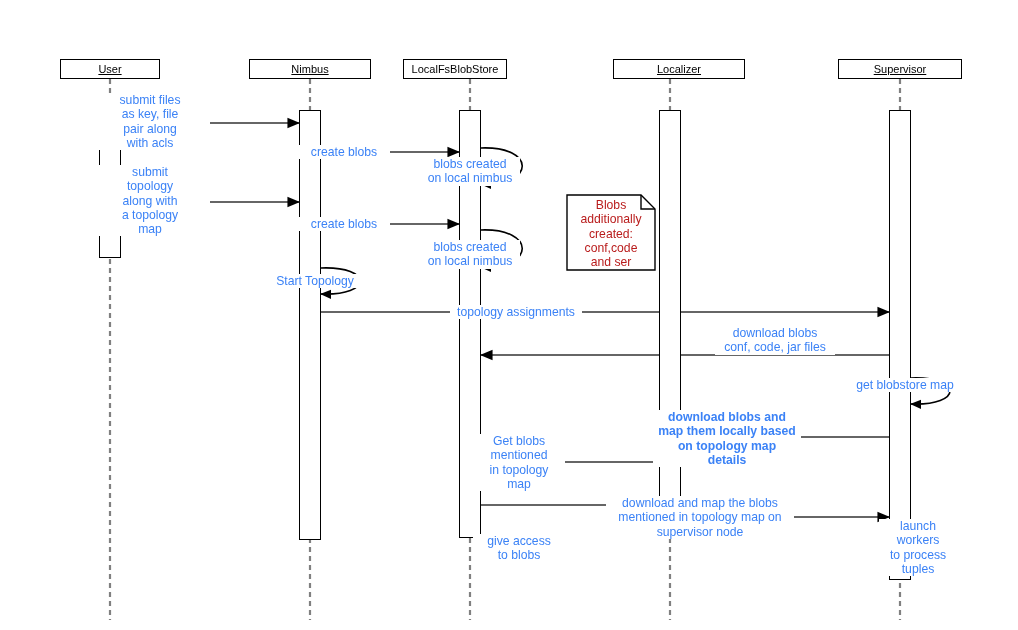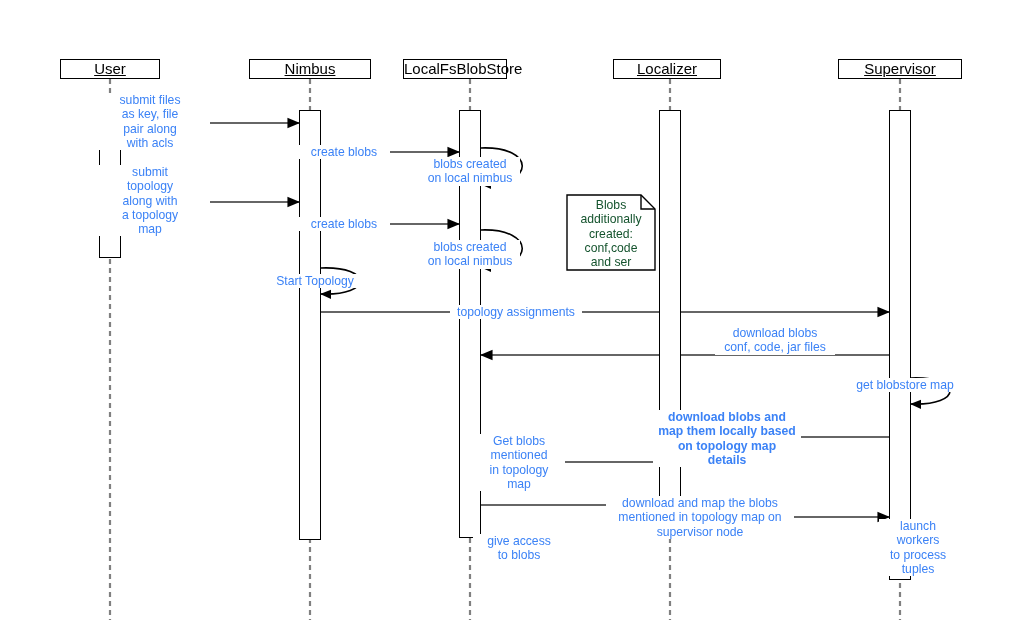--- a/index.html
+++ b/index.html
@@ -26,21 +26,21 @@
     height: 630px;
   }
   .lifeline-head {
     position: absolute;
     box-sizing: border-box;
     border: 1.4px solid #000000;
     background: #ffffff;
     height: 20px;
     line-height: 18px;
     text-align: center;
-    font-size: 15px;
+    font-size: 11px;
     color: #000000;
     white-space: nowrap;
     z-index: 5;
   }
   .lifeline-head .nm { display: inline-block; }
   .lifeline-head.ul .nm { text-decoration: underline; }
   .msg-label {
     position: absolute;
     text-align: center;
     font-size: 12.2px;
@@ -50,21 +50,21 @@
     white-space: pre-line;
     z-index: 8;
     padding: 0 3px;
     box-sizing: border-box;
   }
   .note-text {
     position: absolute;
     text-align: center;
     font-size: 12.2px;
     line-height: 14.3px;
-    color: #14532d;
+    color: #b91c1c;
     white-space: pre-line;
     z-index: 9;
   }
   .act-bar {
     position: absolute;
     box-sizing: border-box;
     border: 1.4px solid #000000;
     background: #ffffff;
     z-index: 4;
   }
@@ -152,21 +152,21 @@
         <g>
           <path d="M 911 530 C 943 528, 943 565, 911 563" fill="none" stroke="#000000" stroke-width="1.6" marker-end="url(#arrow-r)"></path>
         </g>
       </g>
   </svg>
 
   <div id="heads">
       <div class="lifeline-head ul" style="left: 60px; top: 59px; width: 100px;"><span class="nm">User</span></div>
       <div class="lifeline-head ul" style="left: 249px; top: 59px; width: 122px;"><span class="nm">Nimbus</span></div>
       <div class="lifeline-head" style="left: 403px; top: 59px; width: 104px; text-align: center;"><span class="nm">LocalFsBlobStore</span></div>
-      <div class="lifeline-head ul" style="left: 613px; top: 59px; width: 108px;"><span class="nm">Localizer</span></div>
+      <div class="lifeline-head ul" style="left: 613px; top: 59px; width: 132px;"><span class="nm">Localizer</span></div>
       <div class="lifeline-head ul" style="left: 838px; top: 59px; width: 124px;"><span class="nm">Supervisor</span></div>
     </div>
   <div id="bars">
       <div class="act-bar" style="left: 99px; top: 113px; width: 22px; height: 145px;"></div>
       <div class="act-bar" style="left: 299px; top: 110px; width: 22px; height: 430px;"></div>
       <div class="act-bar" style="left: 459px; top: 110px; width: 22px; height: 428px;"></div>
       <div class="act-bar" style="left: 659px; top: 110px; width: 22px; height: 428px;"></div>
       <div class="act-bar" style="left: 889px; top: 110px; width: 22px; height: 470px;"></div>
     </div>
   <div id="labels">

